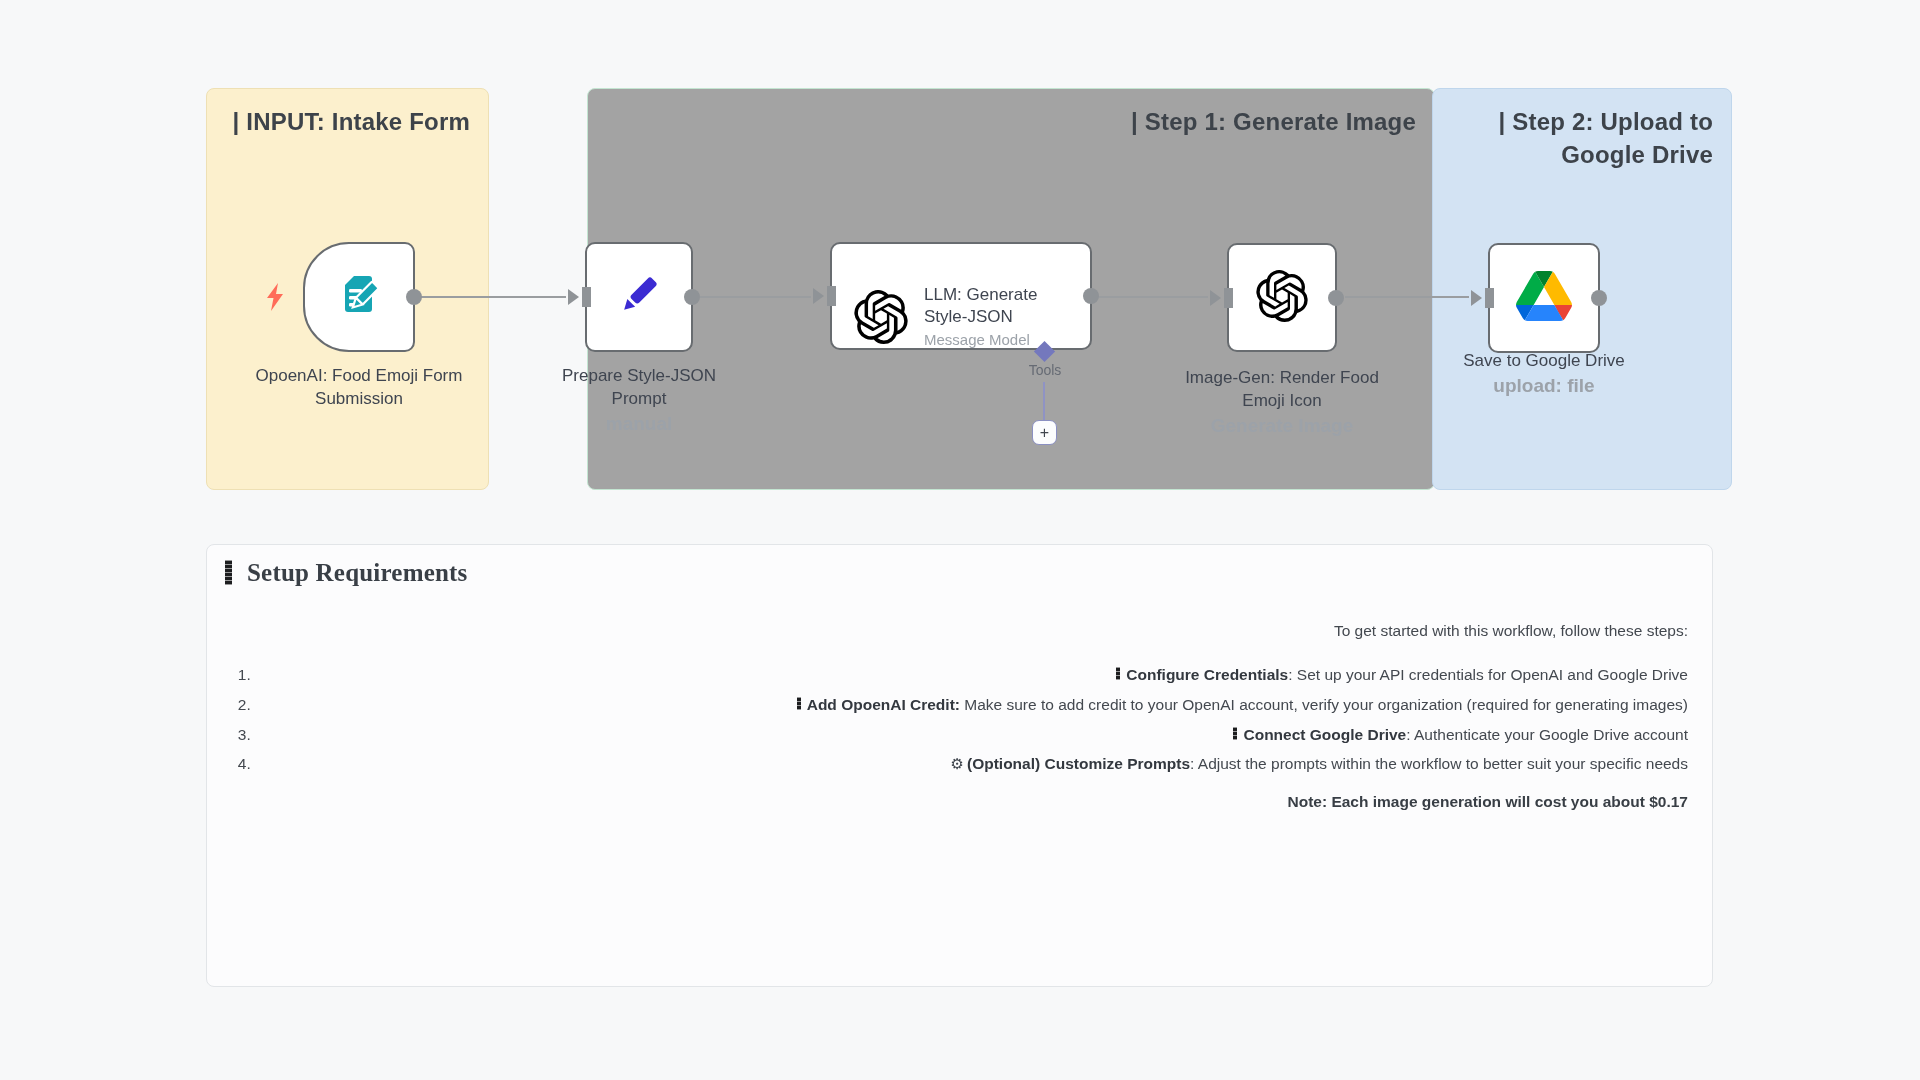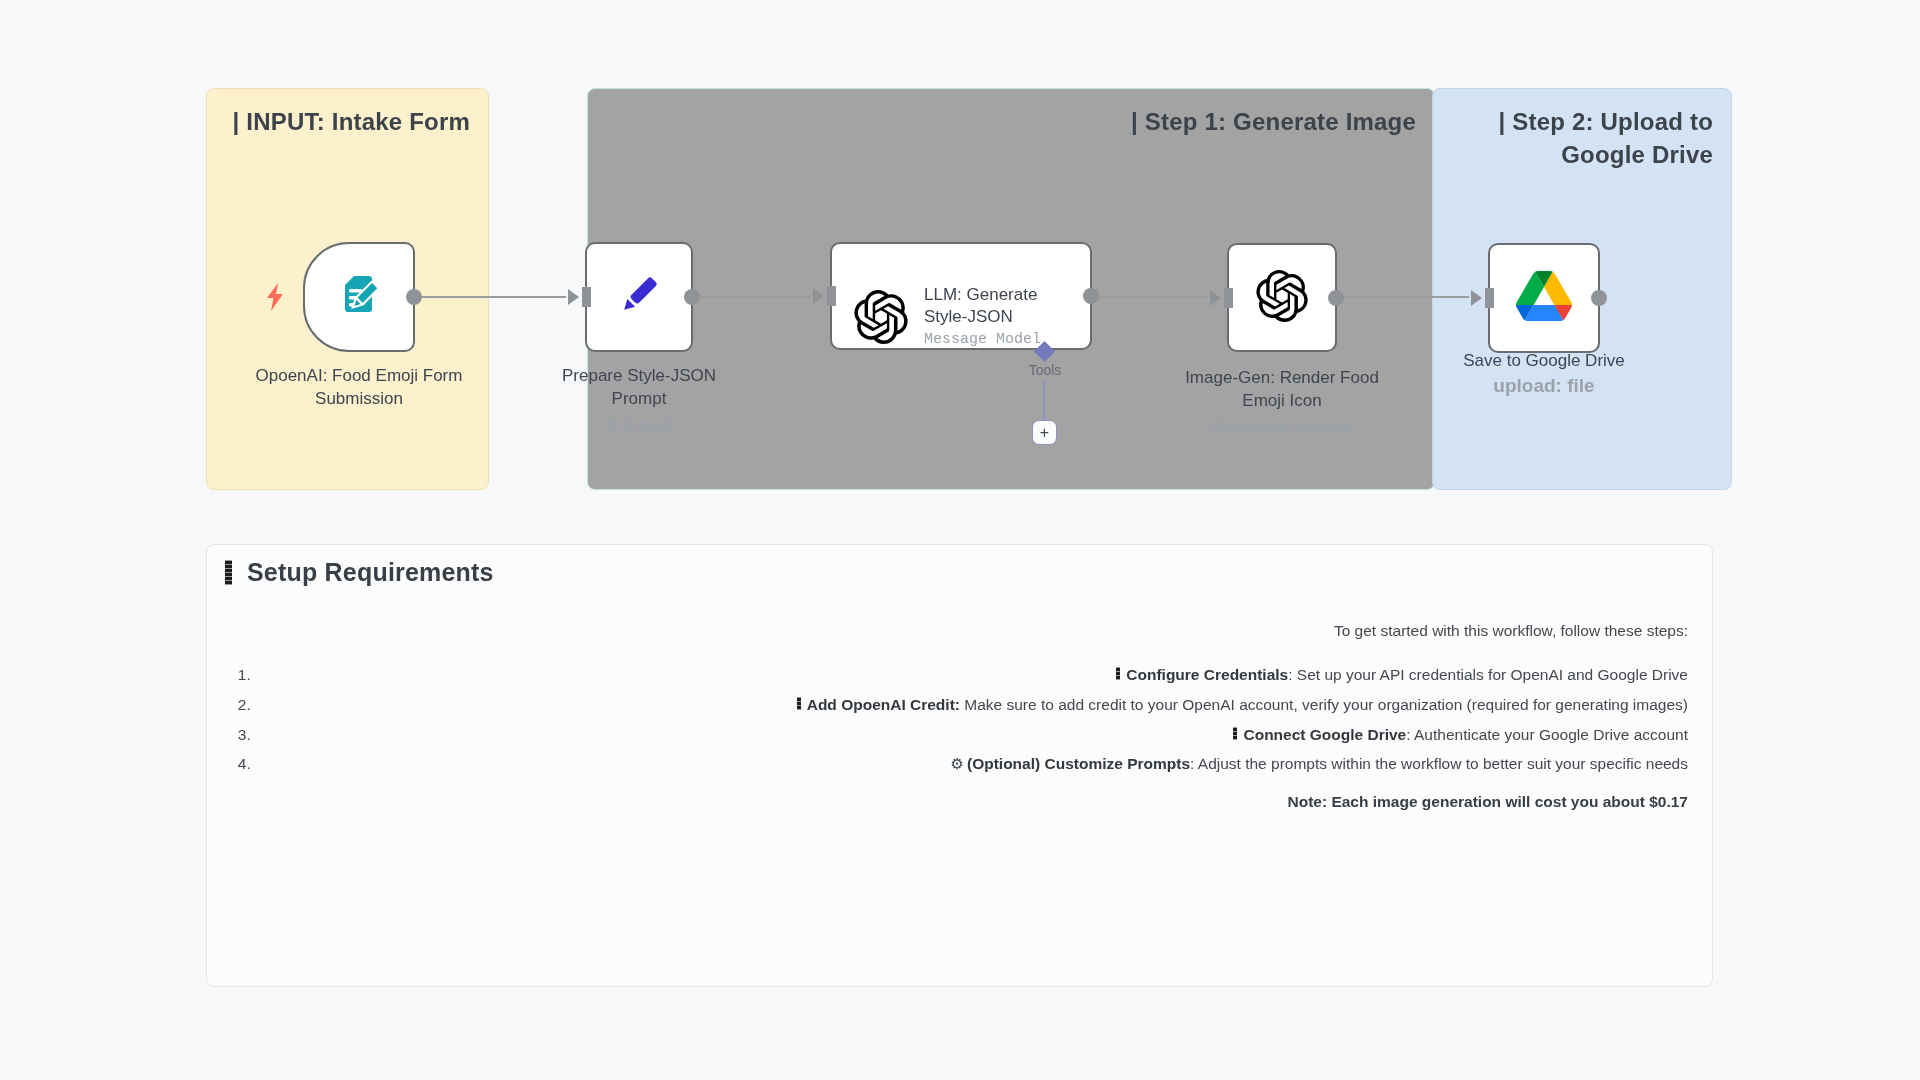--- a/index.html
+++ b/index.html
@@ -46,39 +46,39 @@
   .node-label { position:absolute; text-align:center; font-size:17px; font-weight:500;
                 color:#3f4550; line-height:23px; z-index:3; }
   .node-sub { font-size:19px; font-weight:bold; color:#9ca2a9; margin-top:2px; }
   .lbl-trigger { left:239px; top:364px; width:240px; }
   .lbl-prepare { left:544px; top:364px; width:190px; }
   .lbl-imagegen{ left:1167px; top:366px; width:230px; }
   .lbl-drive   { left:1424px; top:349px; width:240px; }
 
   .llm-text { margin-left:16px; width:150px; }
   .llm-title { font-size:17px; font-weight:500; color:#3f4550; line-height:22px; }
-  .llm-sub { font-size:15px; color:#9ca2a9; margin-top:3px;font-family:Liberation Mono, monospace; }
+  .llm-sub { font-size:15px; color:#9ca2a9; margin-top:3px; }
 
   .bolt { position:absolute; left:264px; top:283px; z-index:3; }
 
   
   .tools-diamond { position:absolute; left:1037px; top:344px; width:15px; height:15px;
                    background:#7478bd; transform:rotate(45deg); z-index:4; }
   .tools-label { position:absolute; left:1005px; top:362px; width:80px; text-align:center;
                  font-size:14px; color:#666b74; z-index:3; }
   .tools-line { position:absolute; left:1043px; top:382px; width:2px; height:38px; background:#8f93c4; z-index:2; }
   .tools-plus { position:absolute; left:1032px; top:420px; width:25px; height:25px; background:#fcfdfe;
                 border:1.5px solid #8b90c2; border-radius:7px; z-index:3;
                 display:flex; align-items:center; justify-content:center;
                 font-size:16px; color:#41474f; line-height:1; }
 
   
   .setup-inner { padding:14px 24px 0 16px; }
   .setup-header { display:flex; align-items:center; gap:13px; margin-top:-2px; }
-  .setup-header h1 { font-size:25px; font-weight:bold; color:#393f46; letter-spacing:.2px; }
+  .setup-header h1 { font-size:25px; font-weight:bold; color:#393f46; letter-spacing:.2px;font-family:Liberation Serif, serif; }
   .tofu { display:inline-block; background:#1c1d1f; border-radius:1px;
           background-image:repeating-linear-gradient(to bottom, rgba(255,255,255,0) 0 3px, rgba(255,255,255,.55) 3px 4px);
           background-clip:content-box; padding:3px 2px; }
   .tofu-lg { width:11px; height:31px; }
   .tofu-sm { width:8px; height:19px; margin-right:4px; vertical-align:-3px; }
   .setup-intro { margin:34px 0 0 6px; font-size:15.5px; color:#43484f; }
   .setup-list { margin:24px 0 0 10px; padding-left:22px; font-size:15.5px; color:#43484f; }
   .setup-list li { margin-bottom:9px; line-height:20px; }
   .setup-list b { color:#33383f; }
   .gear { font-size:15px; color:#3c424a; margin-right:3px; }

